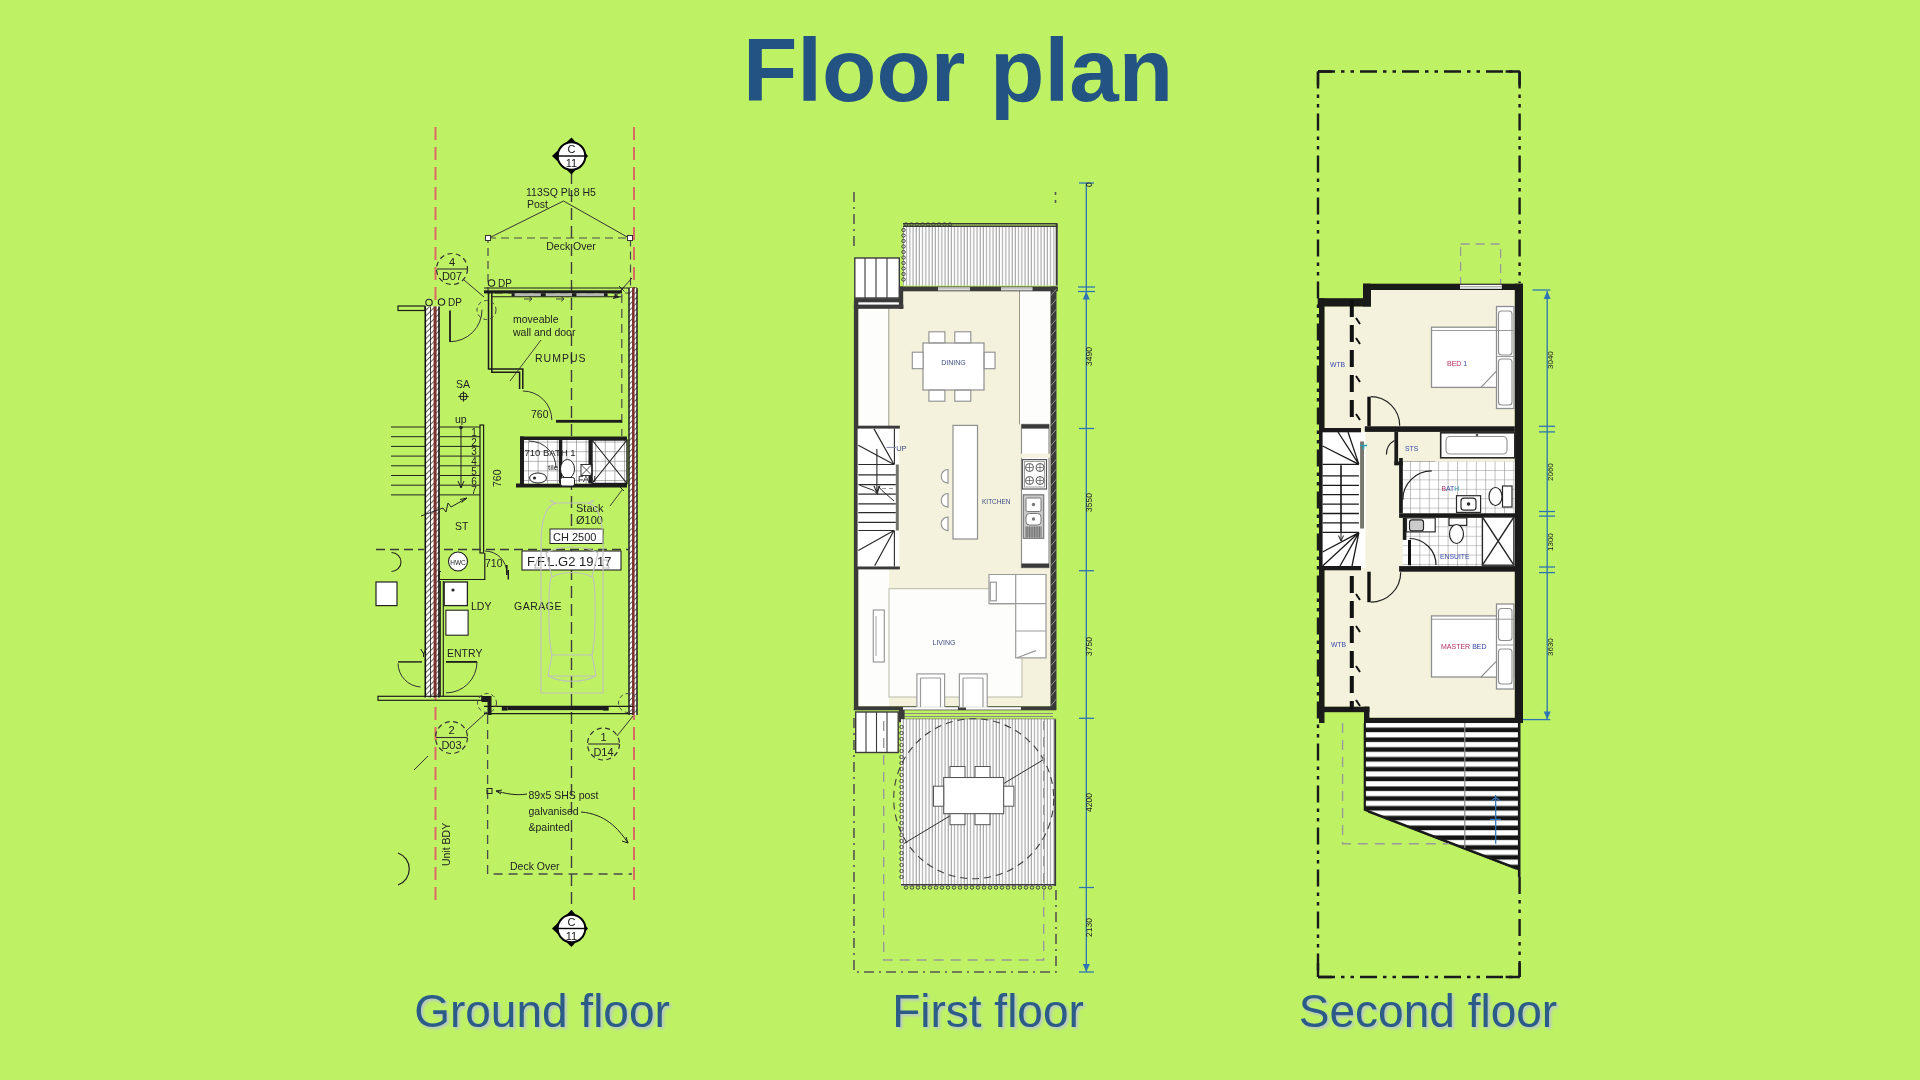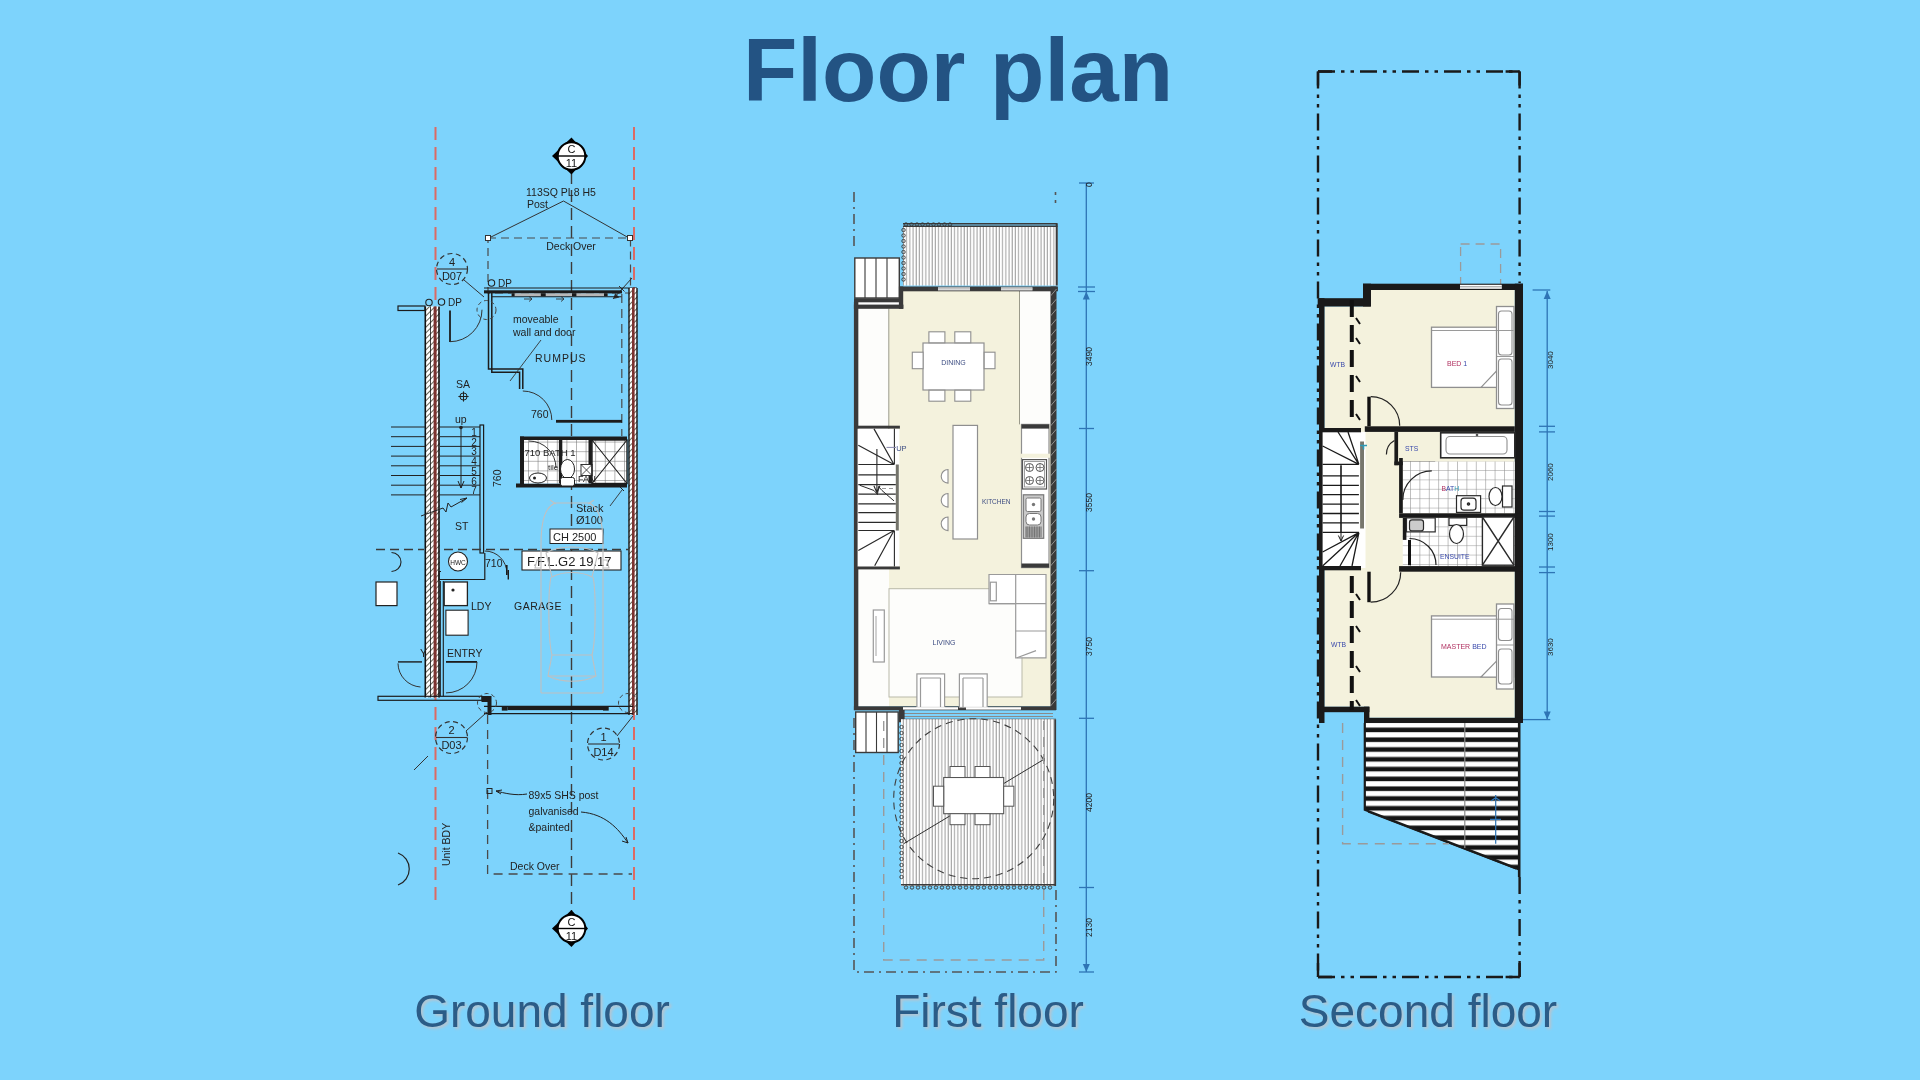--- a/index.html
+++ b/index.html
@@ -1,16 +1,16 @@
 <!DOCTYPE html>
 <html><head>
 <meta charset="utf-8">
 <style>
   html,body{margin:0;padding:0;background:#ffffff;}
-  .page{position:relative;width:1920px;height:1080px;background:#7dd3fc;overflow:hidden;
+  .page{position:relative;width:1920px;height:1080px;background:#bef264;overflow:hidden;
         font-family:"Liberation Sans", sans-serif;}
   svg{position:absolute;left:0;top:0;}
   text{font-family:"Liberation Sans", sans-serif;}
 </style>
 </head>
 <body>
 <div class="page">
 <svg width="1920" height="1080" viewBox="0 0 1920 1080">
 <defs>
 

